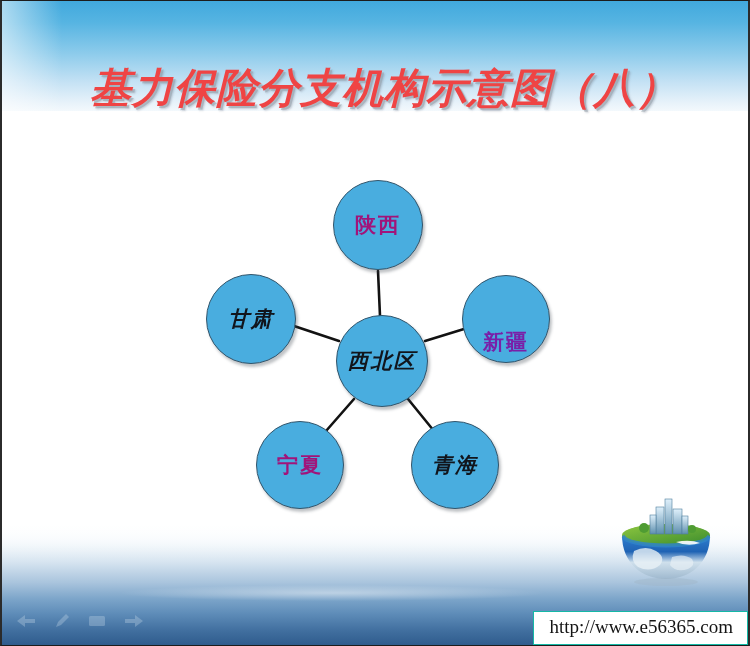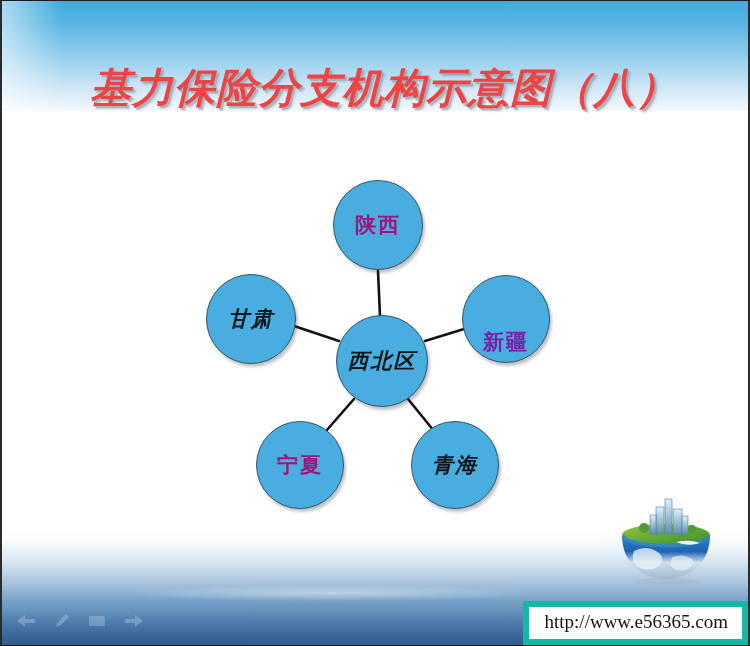--- a/index.html
+++ b/index.html
@@ -109,21 +109,21 @@
   
   .globe{
     position:absolute;right:30px;bottom:58px;
     width:104px;height:92px;
   }
 
   
   .urlplate{
     position:absolute;right:0px;bottom:0px;
     background:#ffffff;
-    border:6px solid #14b8a6;
+    border:1px solid #14b8a6;
     padding:4px 14px 6px 16px;
   }
   .urlplate span{
     font-family:"Liberation Serif","DejaVu Serif",serif;
     font-size:19px;color:#141414;white-space:nowrap;
   }
 </style>
 </head>
 <body>
 

